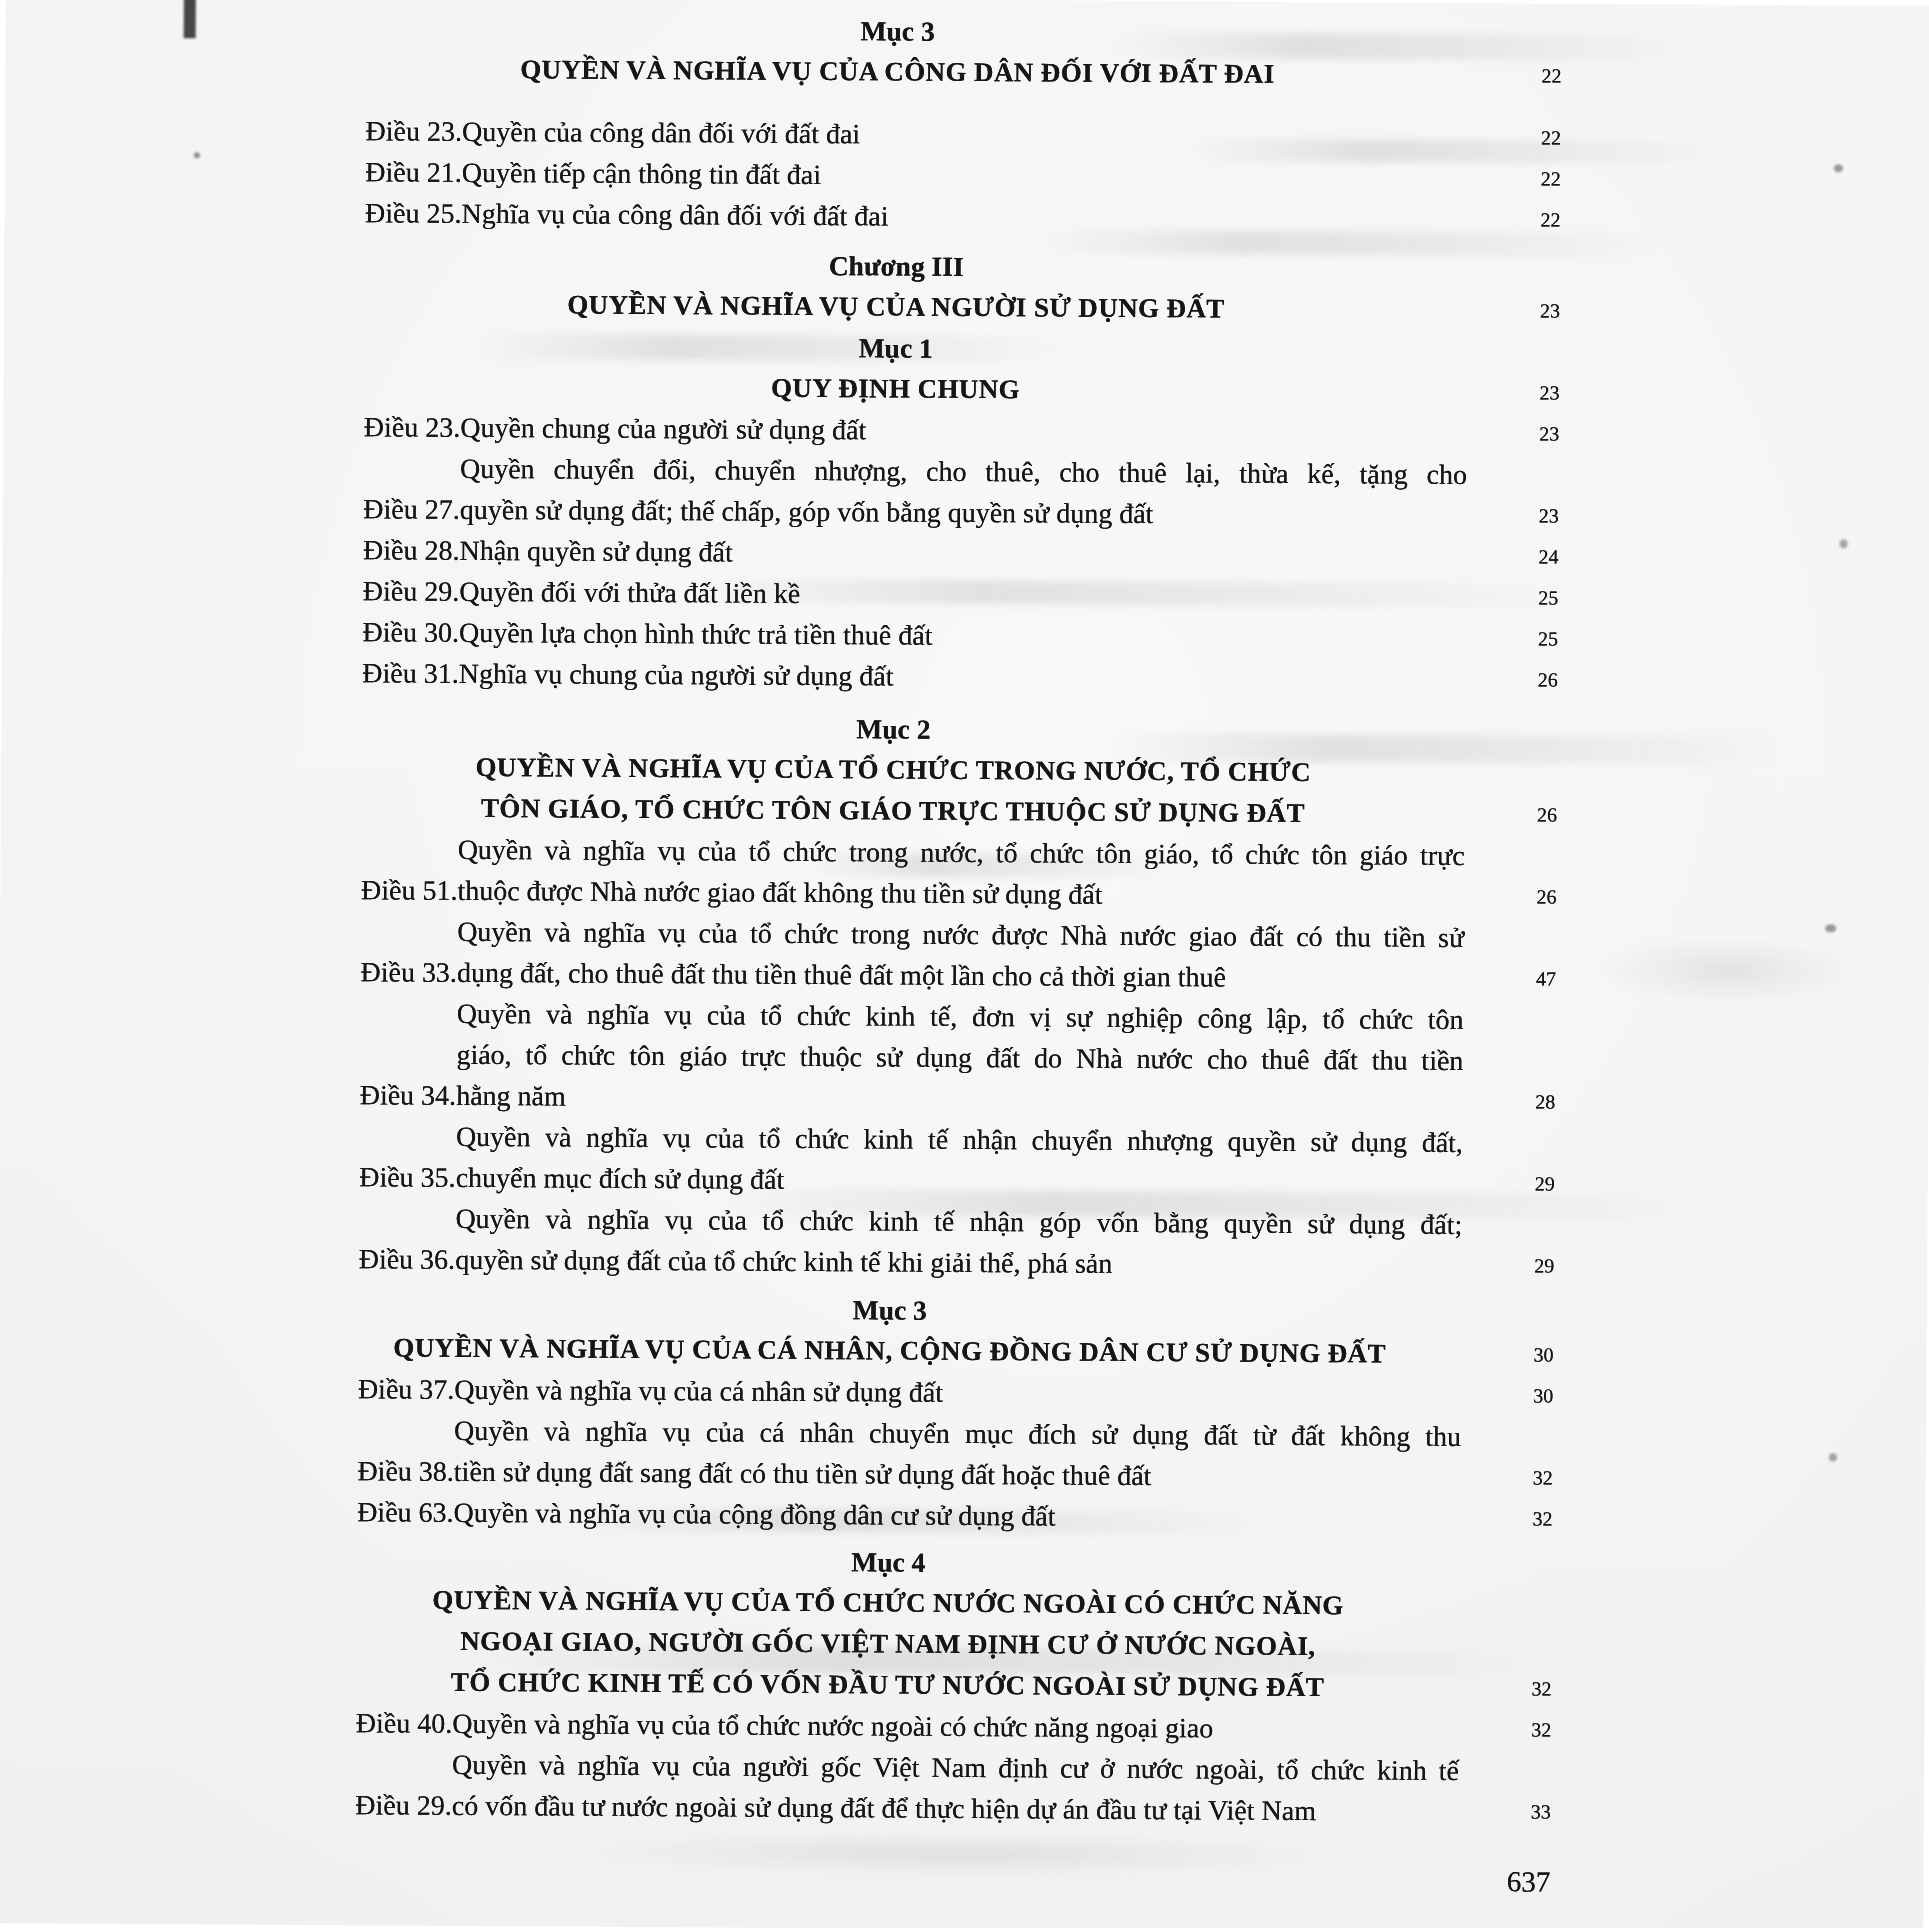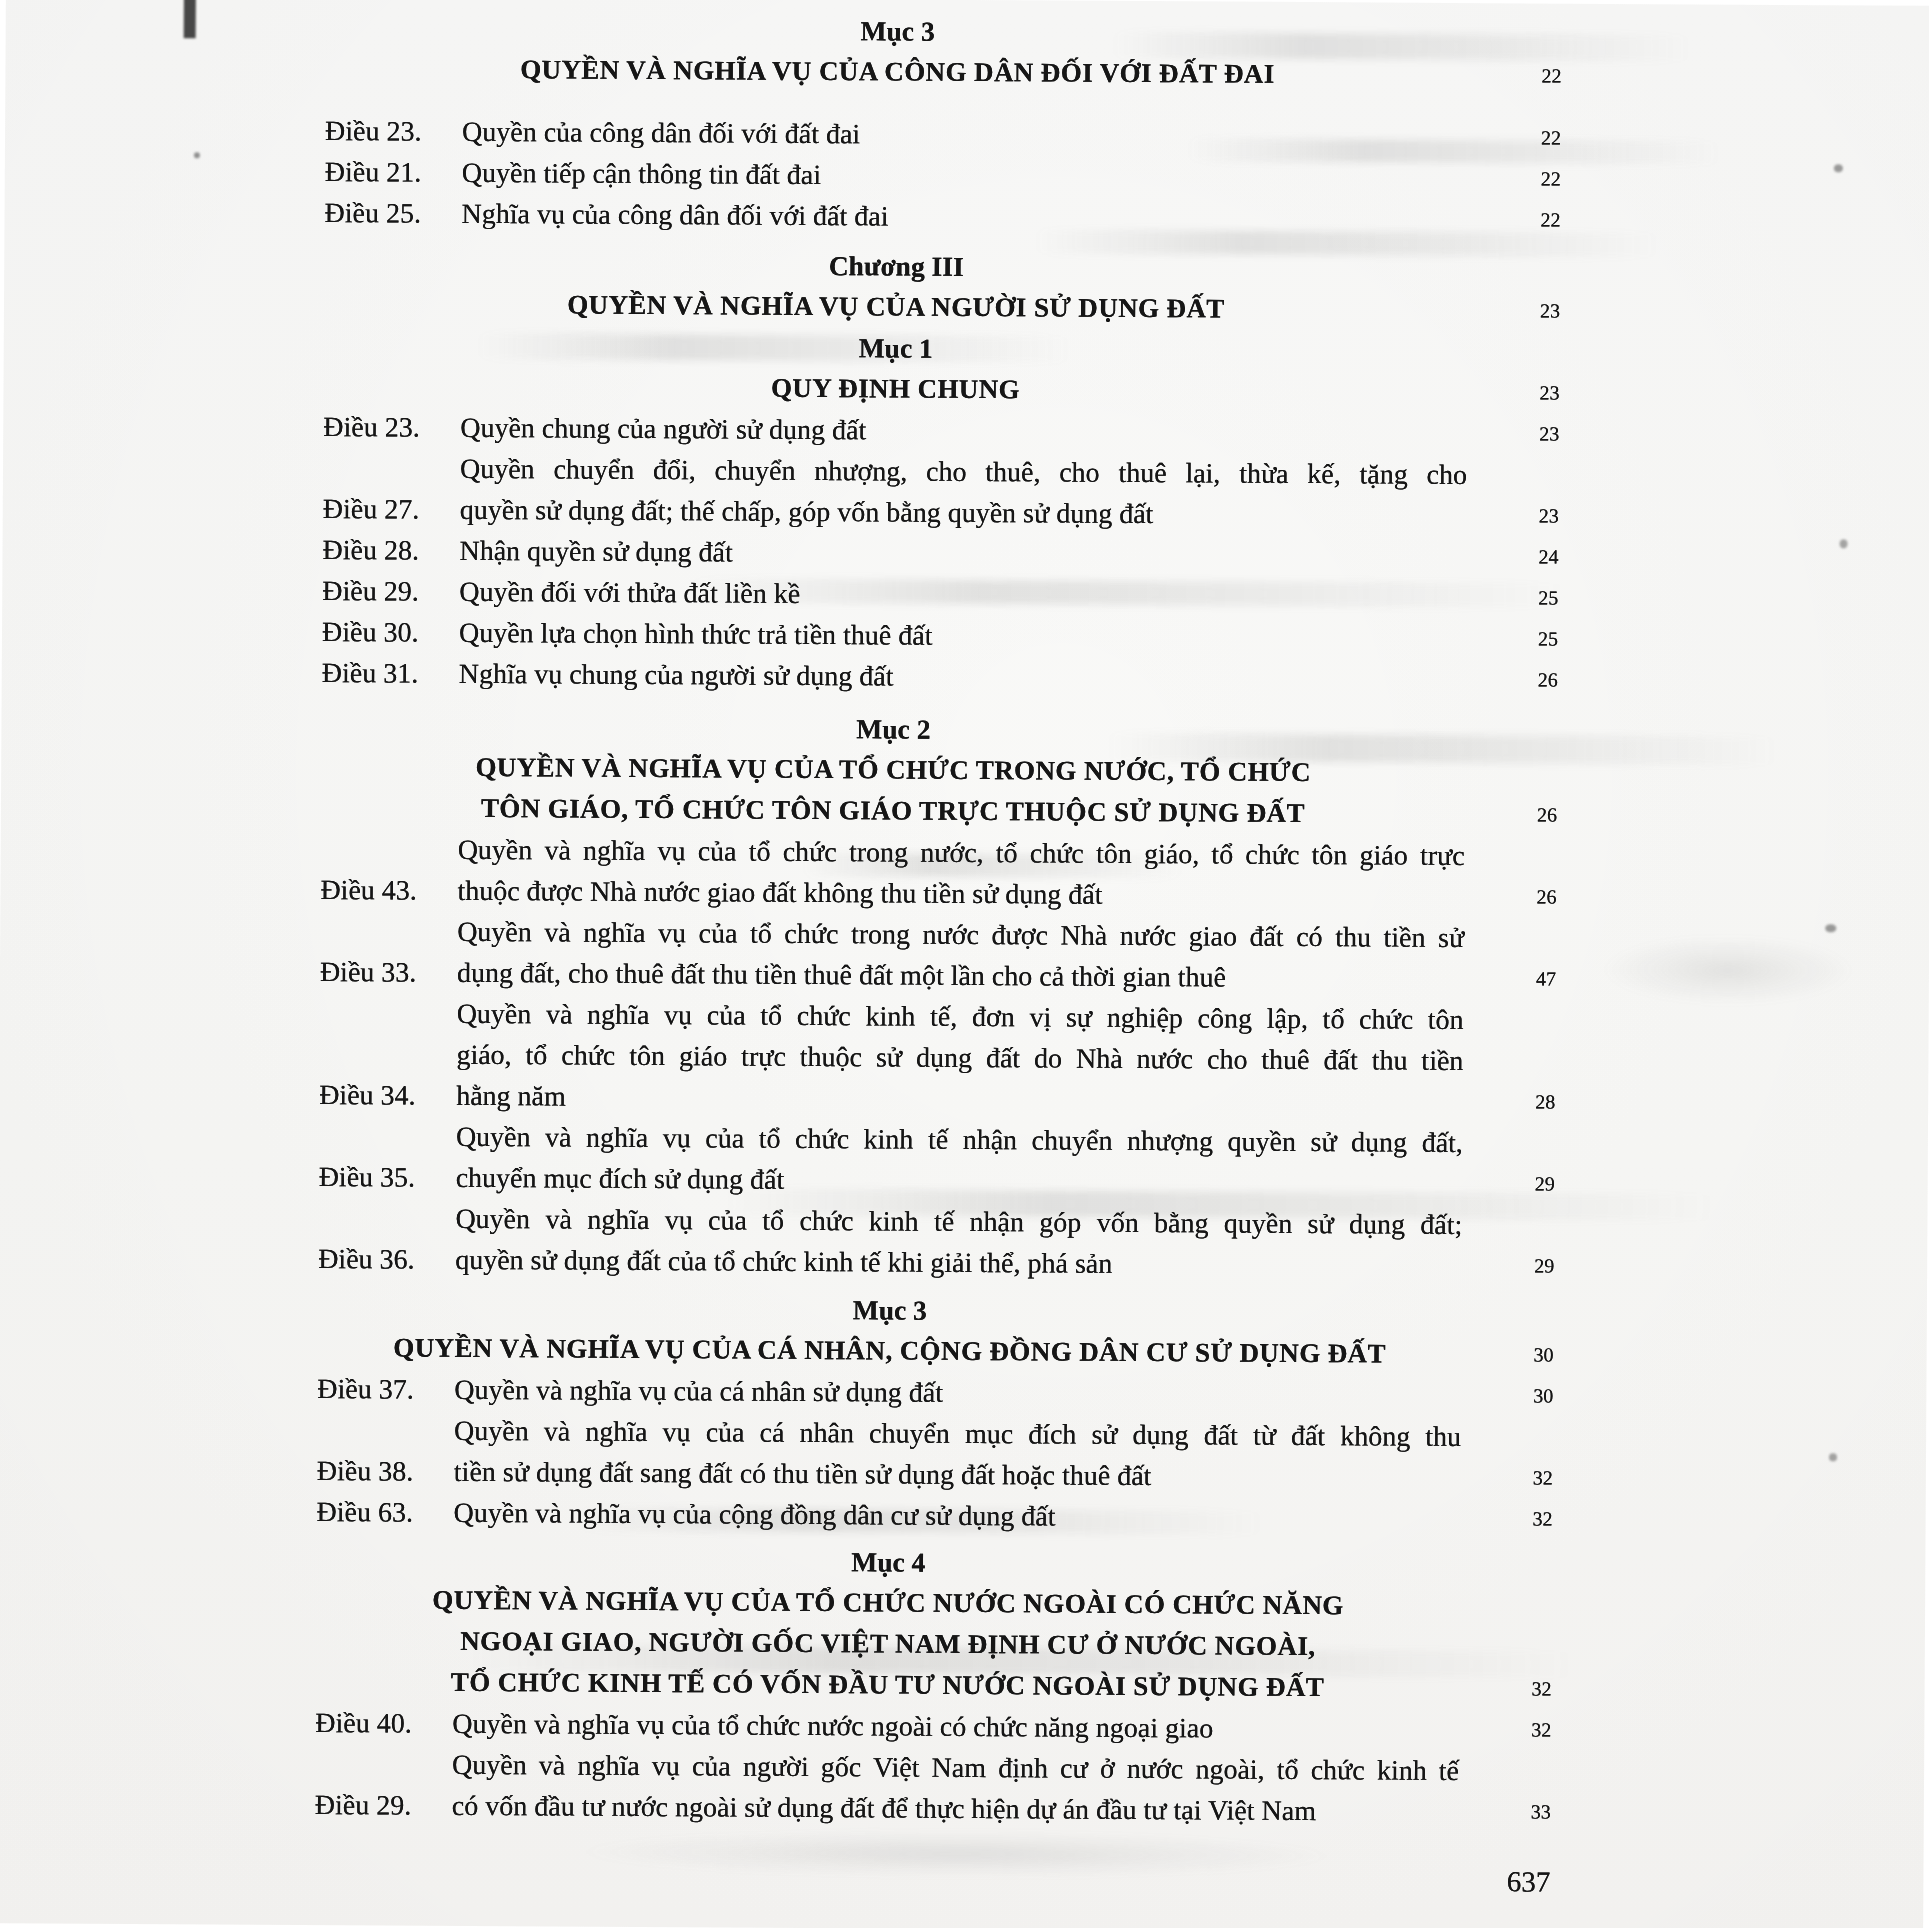--- a/index.html
+++ b/index.html
@@ -26,21 +26,21 @@
     display:flex;align-items:flex-end;
     font-size:28px;line-height:41px;
     text-shadow:0 0 0.4px currentColor;
   }
   .row .page{
     width:92px;flex:0 0 92px;text-align:right;
     font-size:20px;line-height:41px;
   }
   
   .row.article .label{
-    flex:0 0 137px;width:137px;white-space:nowrap;
+    flex:0 0 137px;width:137px;white-space:nowrap;text-align:right;
   }
   .row.article .text{flex:1 1 auto;min-width:0;}
   .row.article .line{text-align:justify;text-align-last:justify;}
   .row.article .line.last{text-align-last:left;}
   
   .row.heading .htext{flex:1 1 auto;text-align:center;}
   .row.heading .line{
     font-weight:bold;font-size:27px;line-height:41px;letter-spacing:0.4px;
   }
   .row.heading.muc-label .line,
@@ -213,21 +213,21 @@
     <span class="page"></span>
   </div>
       <div class="row heading title">
     <span class="htext">
           <div class="line">QUYỀN VÀ NGHĨA VỤ CỦA TỔ CHỨC TRONG NƯỚC, TỔ CHỨC</div>
           <div class="line last">TÔN GIÁO, TỔ CHỨC TÔN GIÁO TRỰC THUỘC SỬ DỤNG ĐẤT</div>
         </span>
     <span class="page">26</span>
   </div>
       <div class="row article">
-    <span class="label">Điều 43.</span>
+    <span class="label">Điều 51.</span>
     <span class="text">
           <div class="line">Quyền và nghĩa vụ của tổ chức trong nước, tổ chức tôn giáo, tổ chức tôn giáo trực</div>
           <div class="line last">thuộc được Nhà nước giao đất không thu tiền sử dụng đất</div>
         </span>
     <span class="page">26</span>
   </div>
       <div class="row article">
     <span class="label">Điều 33.</span>
     <span class="text">
           <div class="line">Quyền và nghĩa vụ của tổ chức trong nước được Nhà nước giao đất có thu tiền sử</div>

